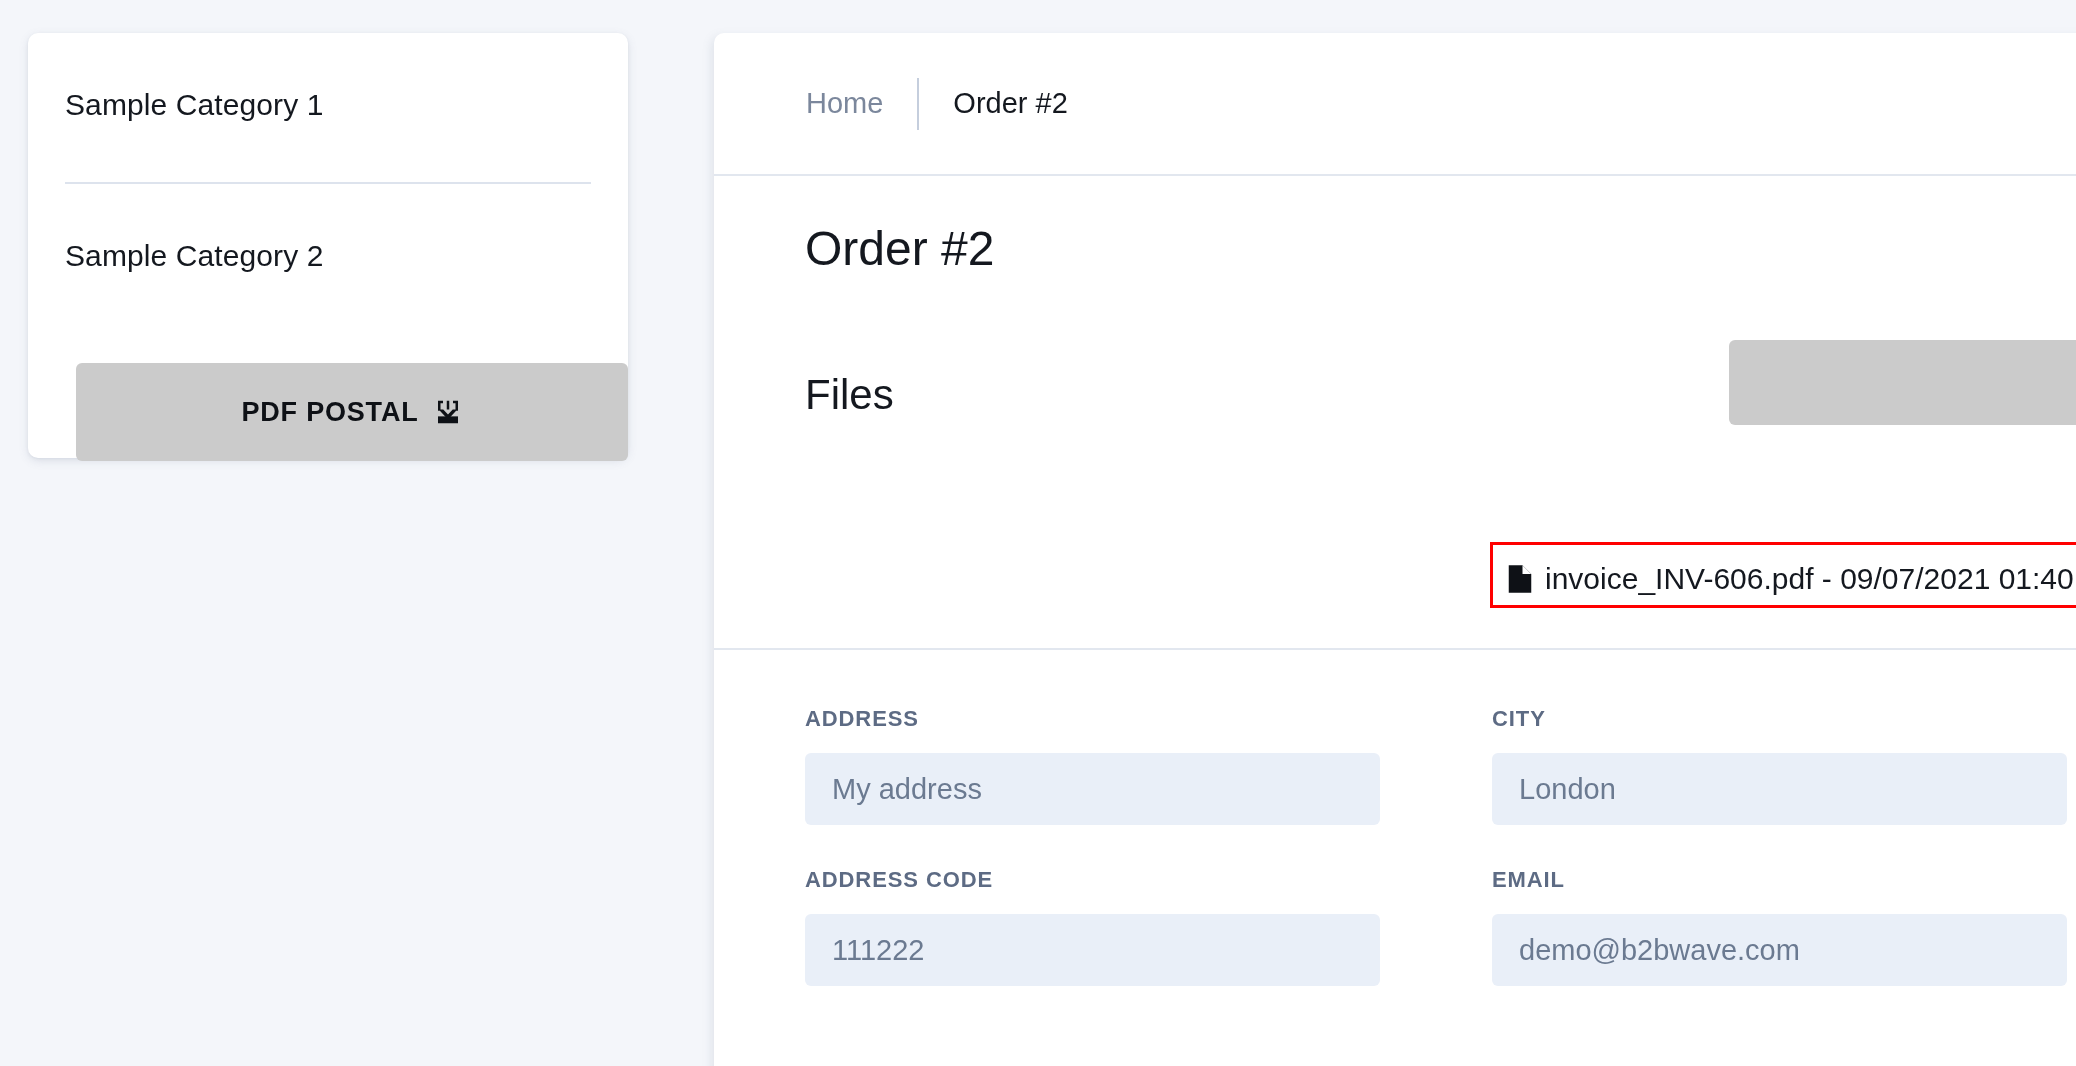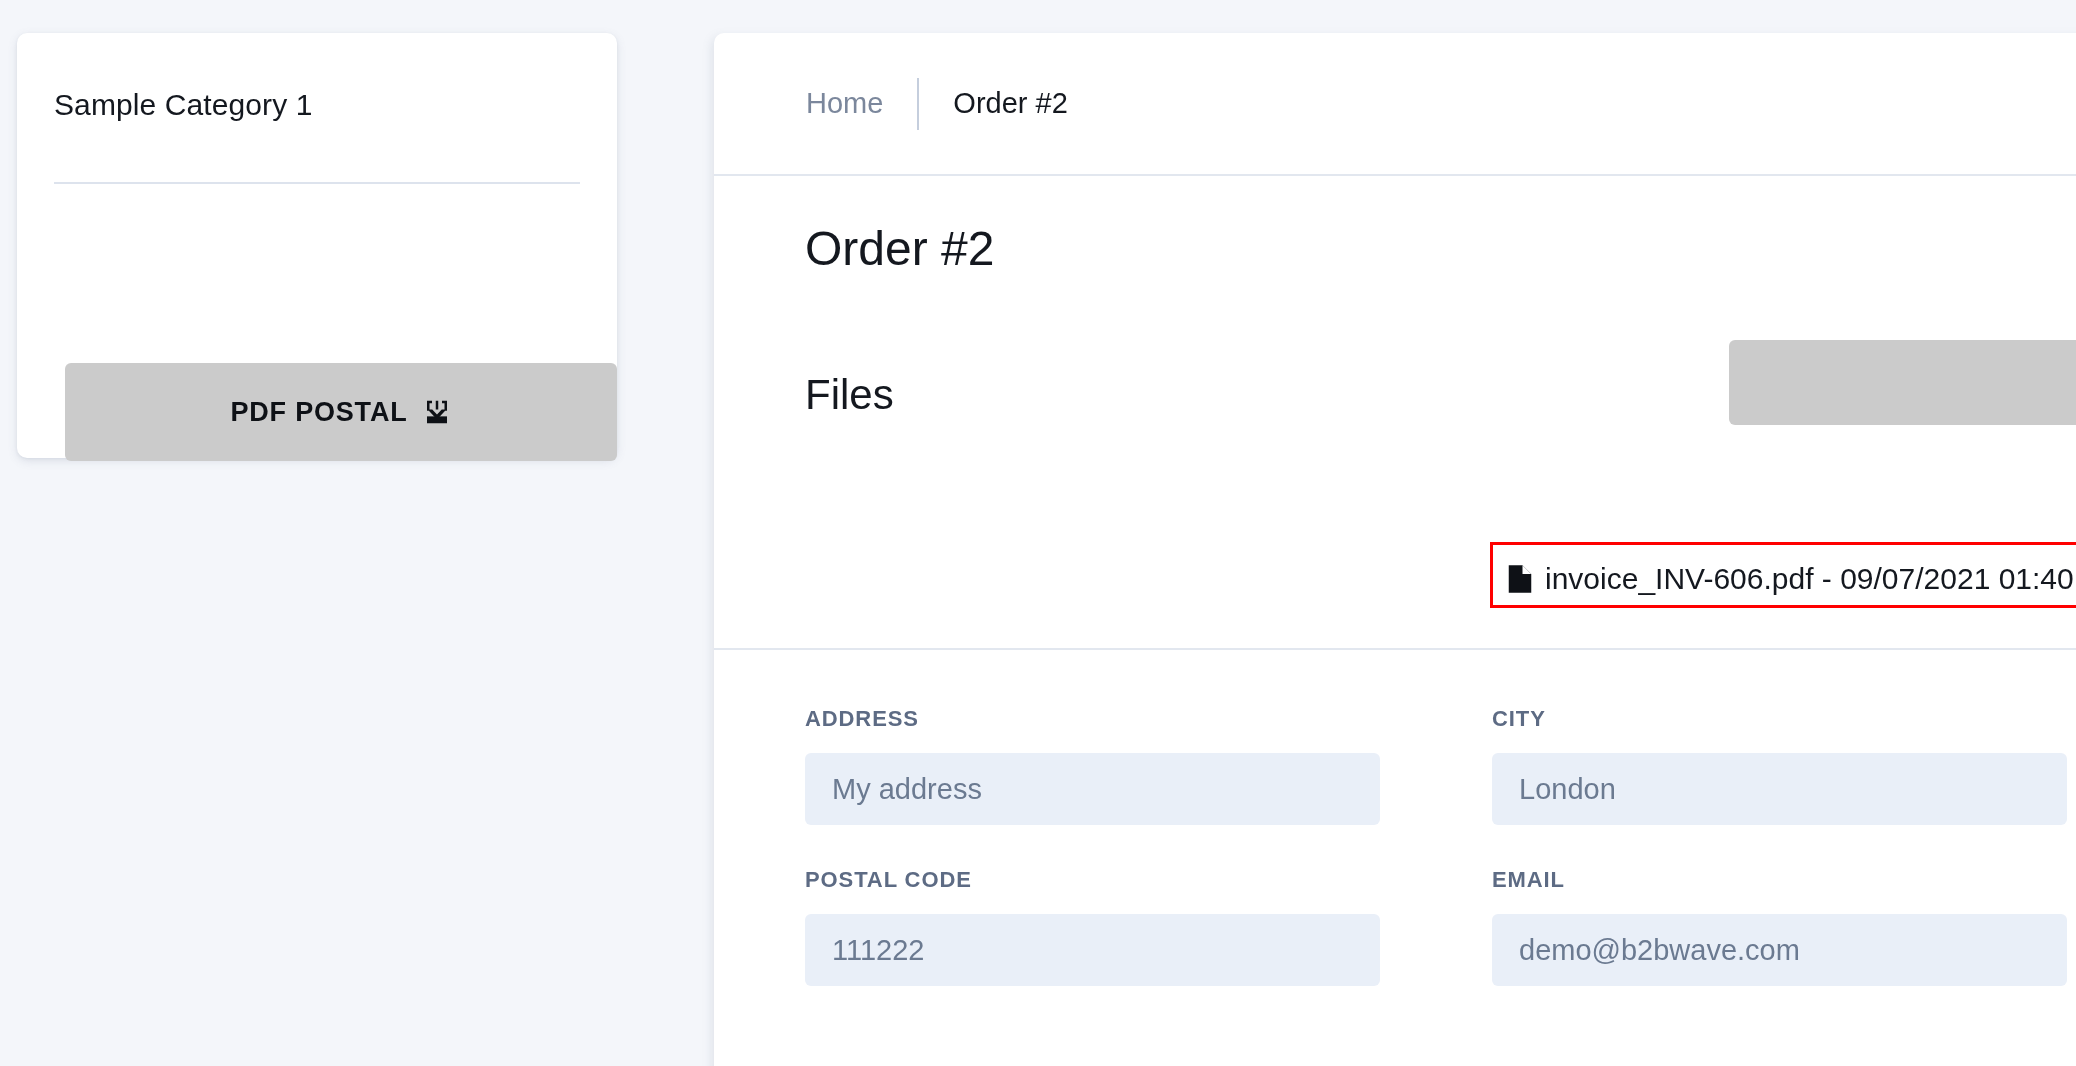--- a/index.html
+++ b/index.html
@@ -12,21 +12,21 @@
     background: #f4f6fa;
     font-family: "Liberation Sans", sans-serif;
     overflow: hidden;
     position: relative;
     -webkit-font-smoothing: antialiased;
   }
 
   
   #sidebar-card {
     position: absolute;
-    left: 17px;
+    left: 28px;
     top: 33px;
     width: 600px;
     height: 425px;
     background: #ffffff;
     border-radius: 10px;
     box-shadow: 0 3px 10px rgba(100,115,140,0.16), 0 1px 3px rgba(100,115,140,0.10);
     box-sizing: border-box;
     padding: 0 37px;
   }
   .cat-item {
@@ -216,20 +216,23 @@
 <body>
 
 <div id="sidebar-card">
 
   <div class="cat-item">
     <span>Sample Category 1</span>
   </div>
 
   <div class="cat-divider"></div>
 
+  <div class="cat-item">
+    <span>Sample Category 2</span>
+  </div>
 
   <button id="pdf-catalog-button">
     <span class="btn-label">PDF POSTAL</span>
     <span>
       <svg width="30" height="30" viewBox="0 0 24 24">
         <path fill="#0e1116" d="M4 3h4v2H6v5h2.2L12 14l3.8-4H18V5h-2V3h4v8h-1.5l-6.5 7-6.5-7H4V3z"></path>
         <rect x="4" y="15.5" width="16" height="5.5" fill="#0e1116"></rect>
         <path fill="#0e1116" d="M11 3h2v7h-2z"></path>
       </svg>
     </span>
@@ -285,21 +288,21 @@
         <div class="field-group">
           <label class="field-label">CITY</label>
           <input class="field-input" type="text" value="London" style="">
         </div>
       </div>
     </div>
 
     <div class="form-row">
       <div class="form-col">
         <div class="field-group">
-          <label class="field-label">POSTAL CODE</label>
+          <label class="field-label">ADDRESS CODE</label>
           <input class="field-input" type="text" value="111222" style="">
         </div>
       </div>
       <div class="form-col">
         <div class="field-group">
           <label class="field-label">EMAIL</label>
           <input class="field-input" type="text" value="demo@b2bwave.com" style="">
         </div>
       </div>
     </div>

